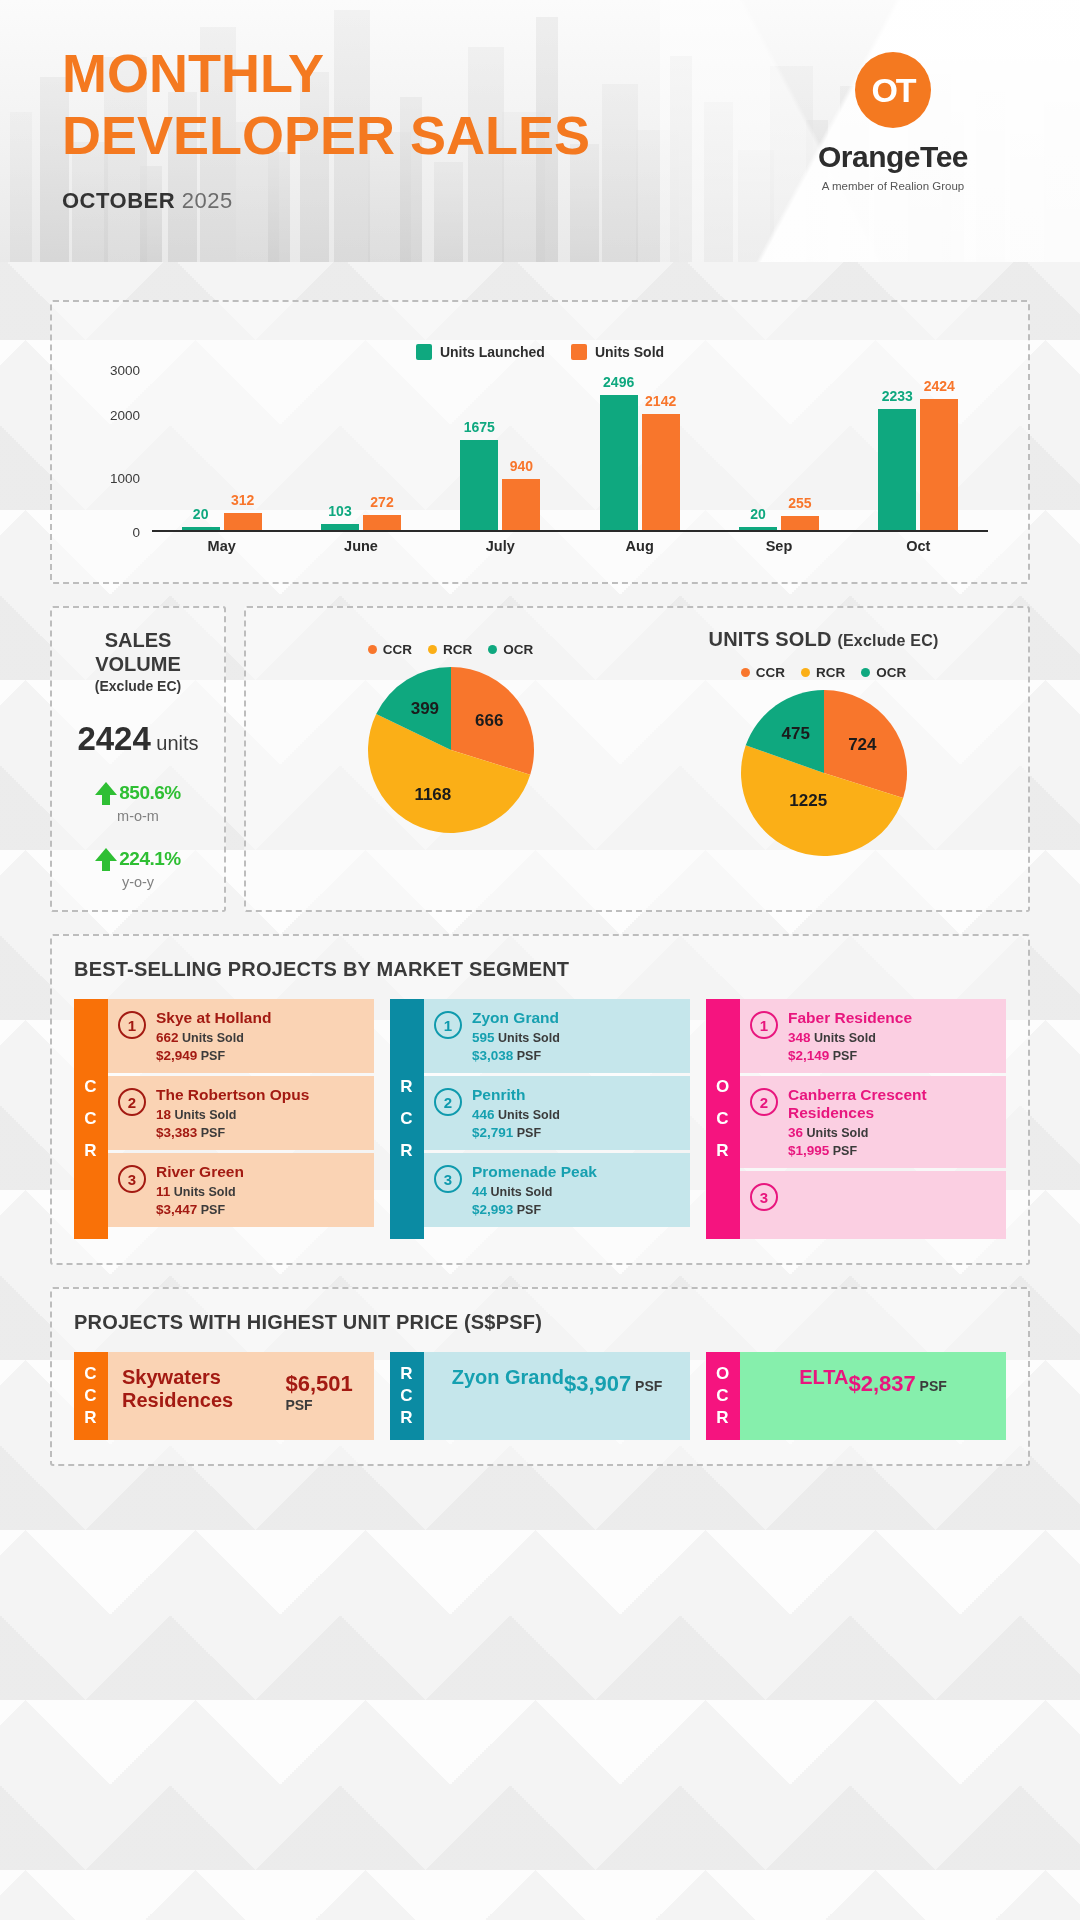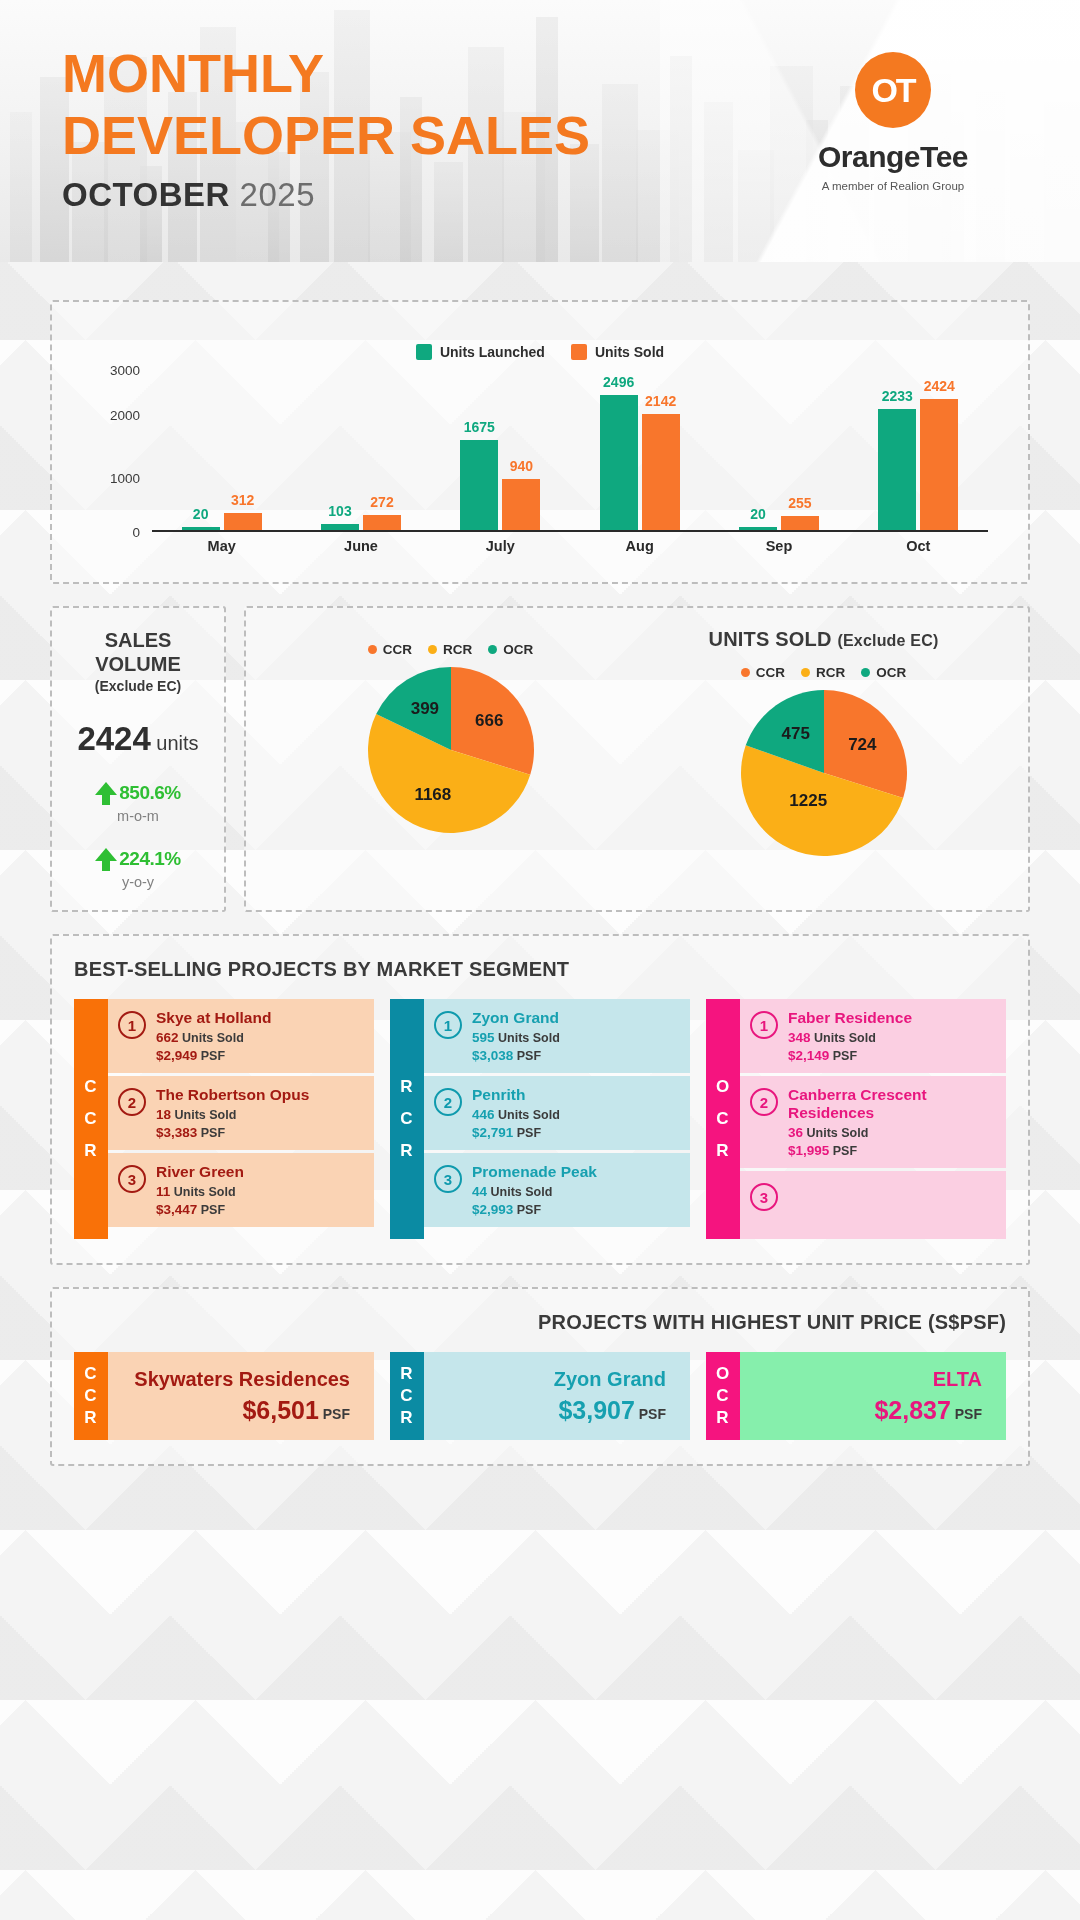--- a/index.html
+++ b/index.html
@@ -40,21 +40,21 @@
     position: absolute; right: 0; top: 0; width: 420px; height: 262px;
     background:
       linear-gradient(118deg, rgba(255,255,255,0) 42%, rgba(255,255,255,.93) 43%),
       linear-gradient(-118deg, rgba(255,255,255,0) 60%, rgba(255,255,255,.5) 61%);
   }
   .hdr-inner { position: relative; z-index: 3; padding: 42px 0 0 62px; }
   .title-1, .title-2 {
     color: #f47920; font-size: 54px; font-weight: 800;
     letter-spacing: 0px; line-height: 62px; text-transform: uppercase;
   }
-  .subtitle { margin-top: 10px; font-size: 33px; line-height: 38px; letter-spacing: .5px;}
+  .subtitle { margin-top: 16px; font-size: 22px; line-height: 38px; letter-spacing: .5px;}
   .subtitle .mon { color: #333; font-weight: 800; }
   .subtitle .yr { color: #6d6d6d; font-weight: 400; }
 
   .logo-wrap {
     position: absolute; right: 62px; top: 52px; z-index: 4;
     width: 250px; text-align: center;
   }
   .logo-circle {
     width: 76px; height: 76px; border-radius: 50%;
     background: #f47920; margin: 0 auto 12px;
@@ -182,32 +182,32 @@
   .seg.rcr .proj-name { color: #16a0b0; }
   .seg.rcr .proj-units b, .seg.rcr .proj-psf b { color: #16a0b0; }
   
   .seg.ocr .seg-tag { background: #f5147f; }
   .seg.ocr .seg-item { background: #fbcfe2; }
   .seg.ocr .rank { color: #e8167e; }
   .seg.ocr .proj-name { color: #e8167e; }
   .seg.ocr .proj-units b, .seg.ocr .proj-psf b { color: #e8167e; }
 
   
-  .sec-price { margin: 22px 50px 0 50px; padding: 22px 22px 24px 22px; text-align: right; }
+  .sec-price { margin: 22px 50px 0 50px; padding: 22px 22px 24px 22px; }
   .price-row { display: flex; gap: 16px; margin-top: 18px; }
   .price-card { flex: 1; display: flex; min-height: 88px; }
   .price-tag {
     width: 34px; flex: 0 0 34px; color: #fff; font-weight: 800; font-size: 17px;
     display: flex; flex-direction: column; align-items: center; justify-content: center;
     line-height: 22px; letter-spacing: 1px;
   }
-  .price-body { flex: 1; padding: 14px 24px; display: flex; flex-direction: column; justify-content: center; }
+  .price-body { flex: 1; padding: 14px 14px; display: flex; justify-content: center; }
   .price-name { font-size: 20px; font-weight: 800; line-height: 23px; }
   .price-psf { font-size: 14px; color: #3b3b3b; font-weight: 700; margin-top: 5px; }
-  .price-psf b { font-size: 25px; }
+  .price-psf b { font-size: 22px; }
   .price-card.ccr .price-tag { background: #f97108; }
   .price-card.ccr .price-body { background: #fad3b4; }
   .price-card.ccr .price-name, .price-card.ccr .price-psf b { color: #a31a12; }
   .price-card.rcr .price-tag { background: #0b8ba3; }
   .price-card.rcr .price-body { background: #c5e6eb; }
   .price-card.rcr .price-name, .price-card.rcr .price-psf b { color: #16a0b0; }
   .price-card.ocr .price-tag { background: #f5147f; }
   .price-card.ocr .price-body { background: #86efac; }
   .price-card.ocr .price-name, .price-card.ocr .price-psf b { color: #e8167e; }
 

